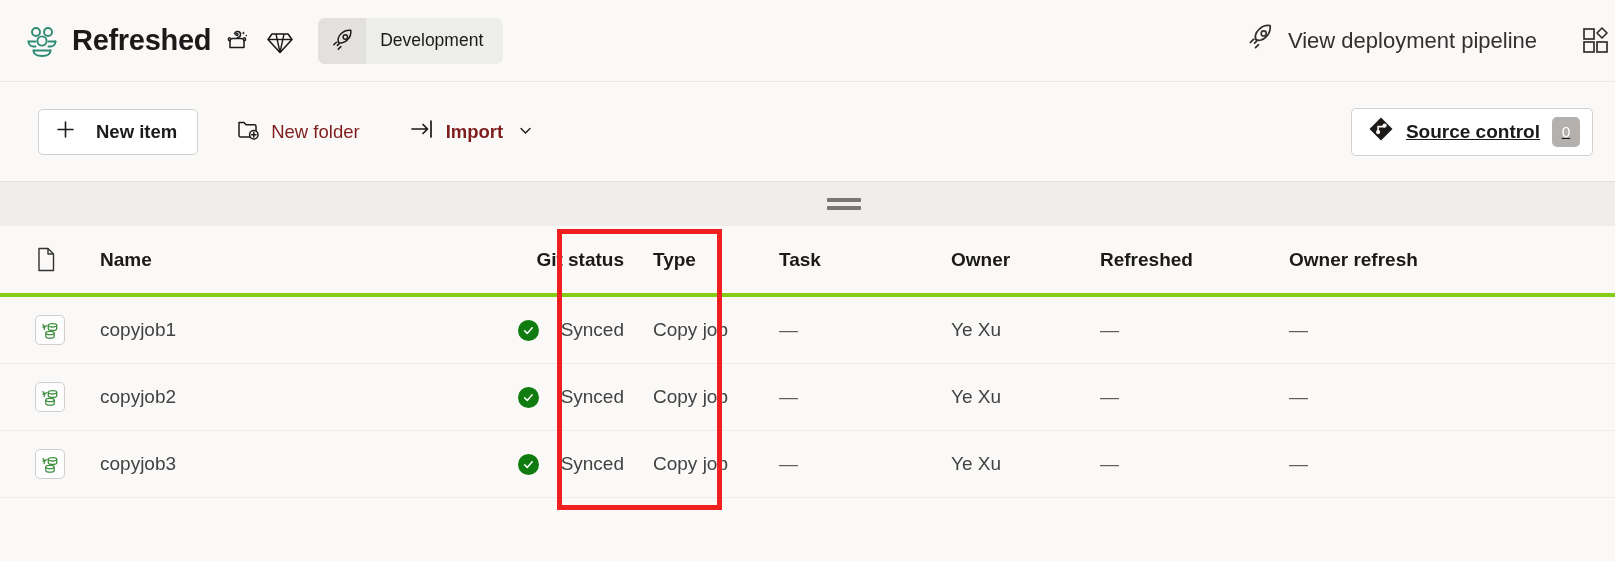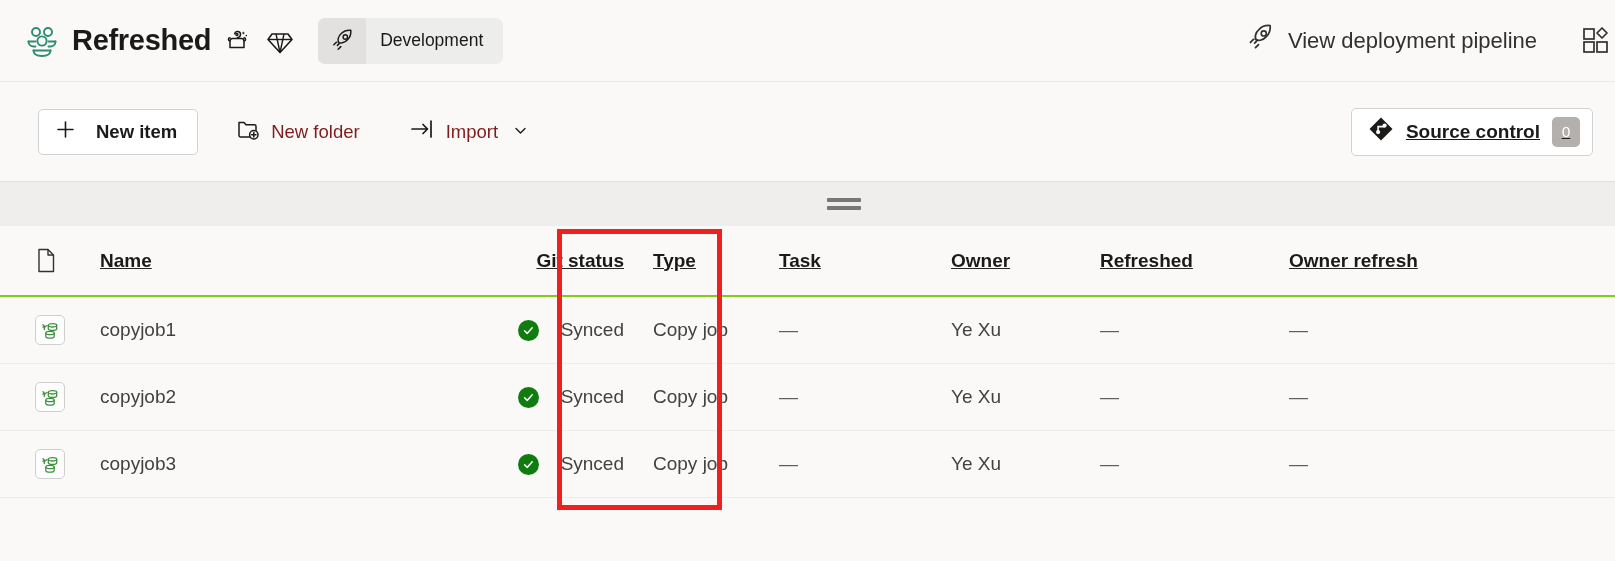--- a/index.html
+++ b/index.html
@@ -133,21 +133,21 @@
     margin-left: 26px;
     font-size: 18.5px;
     color: #7f1d1d;
     white-space: nowrap;
     cursor: pointer;
     background: transparent;
     border: none;
     border-radius: 5px;
     font-family: inherit;
   }
-  .tb-item.bold { font-weight: 400; }
+  .tb-item.bold { font-weight: 700; }
 
   .tb-spacer { flex: 1 1 auto; }
 
   .btn-source {
     display: flex;
     align-items: center;
     gap: 12px;
     height: 48px;
     padding: 0 12px 0 16px;
     background: #ffffff;
@@ -212,22 +212,21 @@
 
   .row {
     display: flex;
     align-items: center;
     height: 67px;
     padding-left: 28px;
     border-bottom: 1px solid #eeecea;
   }
   .row.head {
     height: 71px;
-    border-bottom: 2px solid #84cc16;
-    text-decoration: underline;
+    border-bottom: 4px solid #84cc16;
   }
   .row.head .cell {
     font-size: 19px;
     font-weight: 700;
     color: #1b1a19;
   }
 
   .cell {
     font-size: 19px;
     color: #424242;

